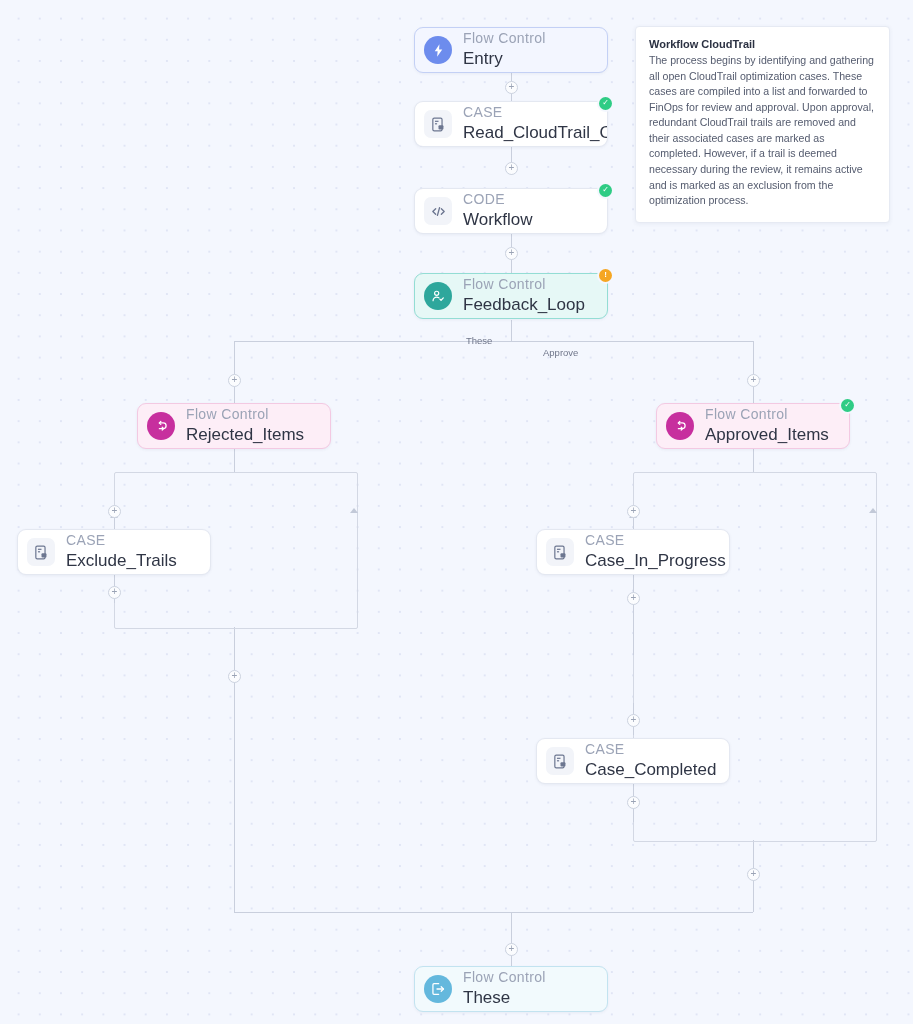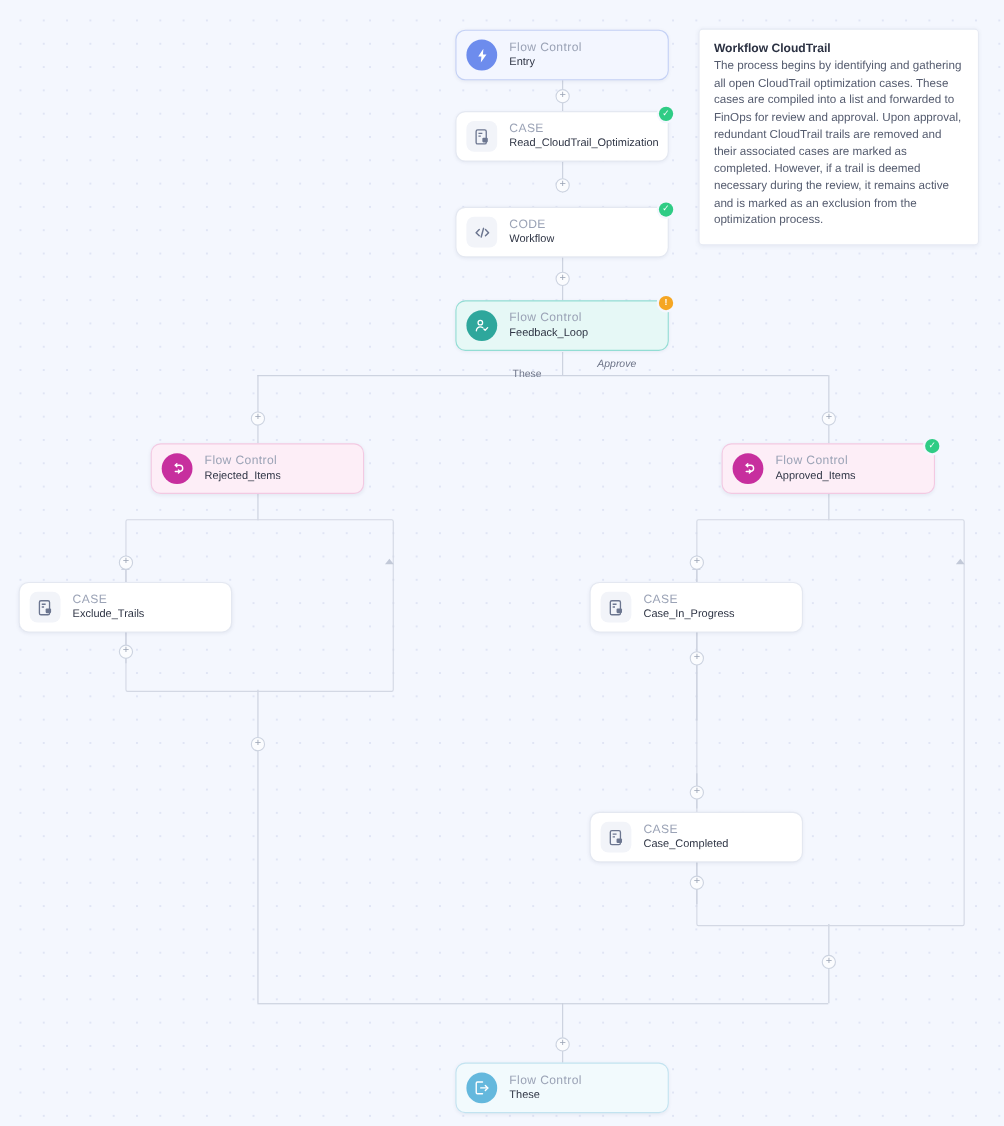--- a/index.html
+++ b/index.html
@@ -45,22 +45,22 @@
     box-shadow:0 1px 3px rgba(60,72,110,.07);
     display:flex;align-items:center;padding:0 0 0 9px;z-index:3;
   }
   .node .ico{
     width:28px;height:28px;border-radius:7px;flex:0 0 28px;
     display:flex;align-items:center;justify-content:center;margin-right:11px;
   }
   .node .ico.sq{background:#f2f4f9;}
   .node .ico.circle{border-radius:50%;}
   .node .txt{display:flex;flex-direction:column;justify-content:center;overflow:hidden;}
-  .node .kind{font-size:11px;color:#9ba3b6;letter-spacing:.35px;line-height:1.25;}
-  .node .name{font-size:10px;color:#2f3545;line-height:1.3;white-space:nowrap;}
+  .node .kind{font-size:14px;color:#9ba3b6;letter-spacing:.35px;line-height:1.25;}
+  .node .name{font-size:17px;color:#2f3545;line-height:1.3;white-space:nowrap;}
 
   .node.entry{background:#f3f6ff;border:1px solid #c3d0f5;}
   .node.exit{background:#f2fafd;border:1px solid #c2e3f0;}
   .node.feedback{background:#e6f8f6;border:1px solid #93ddd4;}
   .node.loop{background:#fdeef7;border:1px solid #f3c9e2;}
 
   .badge{
     position:absolute;width:13px;height:13px;border-radius:50%;
     display:flex;align-items:center;justify-content:center;
     font-size:9px;color:#fff;font-weight:bold;z-index:6;
@@ -127,21 +127,21 @@
   <div class="plus" style="left:108px;top:586px;"></div>
   <div class="plus" style="left:627px;top:505px;"></div>
   <div class="plus" style="left:627px;top:592px;"></div>
   <div class="plus" style="left:627px;top:714px;"></div>
   <div class="plus" style="left:627px;top:796px;"></div>
   <div class="plus" style="left:228px;top:670px;"></div>
   <div class="plus" style="left:747px;top:868px;"></div>
   <div class="plus" style="left:505px;top:943px;"></div>
 
   <div class="branchlabel" style="left:466px;top:335px;">These</div>
-  <div class="branchlabel" style="left:543px;top:326px;font-style:italic;">Approve</div>
+  <div class="branchlabel" style="left:543px;top:347px;">Approve</div>
 
   <div class="node entry" style="left:414px;top:27px;">
     <div class="ico circle" style="background:#6d8ced;">
       <svg width="15" height="15" viewBox="0 0 24 24" fill="#ffffff">
           <path d="M13.5 2 6 13.2h4.6L9.8 22 18 10.4h-5.1z"></path>
         </svg>
     </div>
     <div class="txt">
       <div class="kind">Flow Control</div>
       <div class="name">Entry</div>

